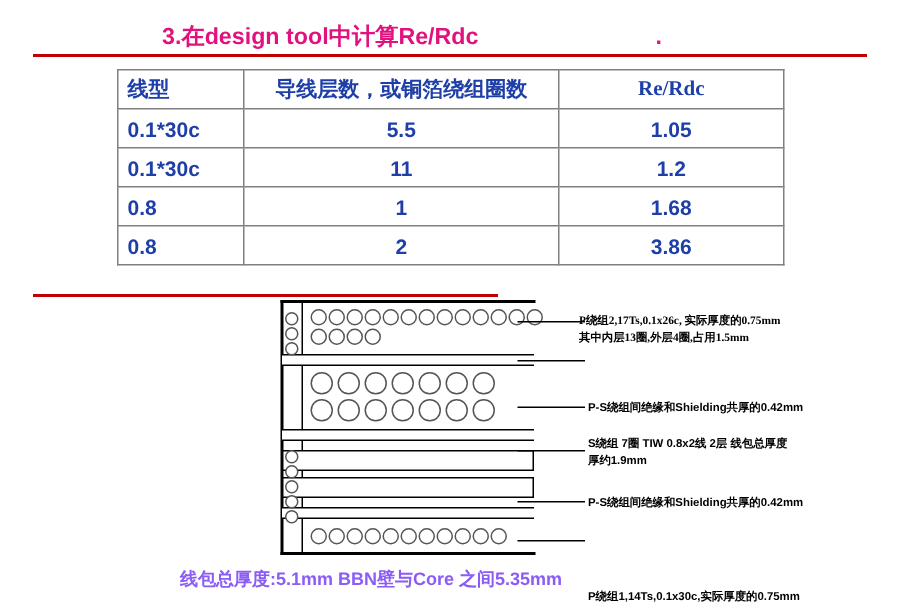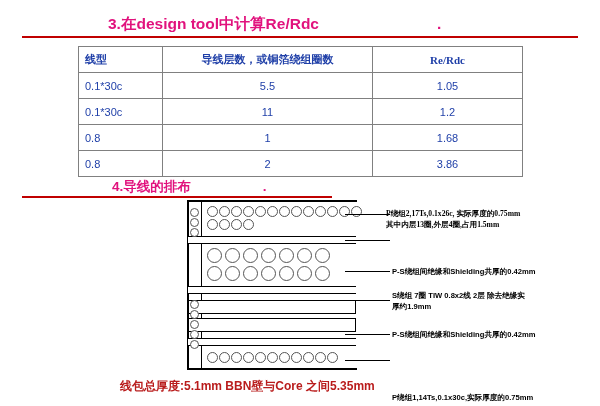--- a/index.html
+++ b/index.html
@@ -52,36 +52,36 @@
     width: 444px;
   }
   table.retable {
     border-collapse: collapse;
     width: 444px;
     table-layout: fixed;
   }
   table.retable th, table.retable td {
     border: 1px solid #808080;
     height: 25px;
-    font-size: 11px;
+    font-size: 14px;
     padding: 0 6px;
   }
   table.retable th {
     background: #ffffff;
     color: #1f3fa8;
     font-weight: bold;
     text-align: left;
   }
   table.retable th.c2, table.retable th.c3 {
     text-align: center;
     font-family: Liberation Serif, serif;
   }
   table.retable td {
     color: #1f3fa8;
-    font-weight: normal;
+    font-weight: bold;
   }
   table.retable td.c1 { text-align: left; }
   table.retable td.c2 { text-align: center; }
   table.retable td.c3 { text-align: center; margin-left: 12px; }
   .col1 { width: 84px; }
   .col2 { width: 210px; }
   .col3 { width: 150px; }
 
   
   .heading2 {
@@ -176,21 +176,21 @@
     white-space: nowrap;
   }
 
   
   .footer {
     position: absolute;
     left: 120px;
     top: 378px;
     font-size: 12px;
     font-weight: bold;
-    color: #b91c1c;
+    color: #8b5cf6;
     white-space: nowrap;
   }
 </style>
 </head>
 <body>
 
 <div class="slide">
 
   <div class="heading1">
     <span>3.在design tool中计算Re/Rdc</span><span class="dot">.</span>
@@ -229,23 +229,20 @@
         </tr>
         <tr>
           <td class="c1">0.8</td>
           <td class="c2">2</td>
           <td class="c3">3.86</td>
         </tr>
       </tbody>
     </table>
   </div>
 
-  <div class="heading2">
-    <span>4.导线的排布</span><span class="dot">.</span>
-  </div>
   <div class="rule2"></div>
 
   <div class="diagram">
     <div class="dg-frame"></div>
     <div class="dg-inner-left"></div>
 
     <div class="wire-row" style="left:32px; top:6px;">
       <span class="wire"></span>
       <span class="wire"></span>
       <span class="wire"></span>
@@ -331,21 +328,21 @@
   <div class="leader" style="left:345px; top:360px; width:45px;"></div>
 
   <div class="callout" style="left:386px; top:208px;font-family:Liberation Serif, serif;">
     <div>P绕组2,17Ts,0.1x26c, 实际厚度的0.75mm</div>
     <div>其中内层13圈,外层4圈,占用1.5mm</div>
   </div>
   <div class="callout" style="left:392px; top:266px;">
     <div>P-S绕组间绝缘和Shielding共厚的0.42mm</div>
   </div>
   <div class="callout" style="left:392px; top:290px;">
-    <div>S绕组 7圈 TIW 0.8x2线 2层 除去绝缘实</div>
+    <div>S绕组 7圈 TIW 0.8x2线 2层 线包总厚度</div>
     <div>厚约1.9mm</div>
   </div>
   <div class="callout" style="left:392px; top:329px;">
     <div>P-S绕组间绝缘和Shielding共厚的0.42mm</div>
   </div>
   <div class="callout" style="left:392px; top:356px;margin-top:36px;">
     <div>P绕组1,14Ts,0.1x30c,实际厚度的0.75mm</div>
   </div>
 
   <div class="footer">线包总厚度:5.1mm  BBN壁与Core 之间5.35mm</div>

